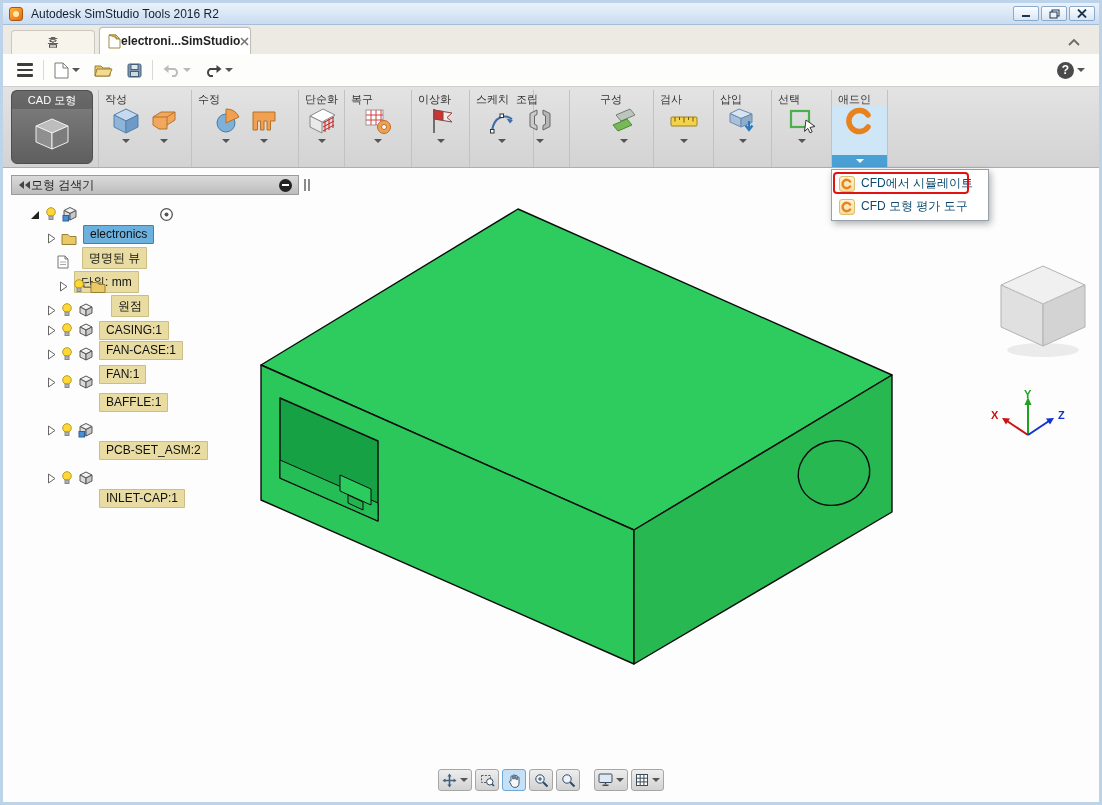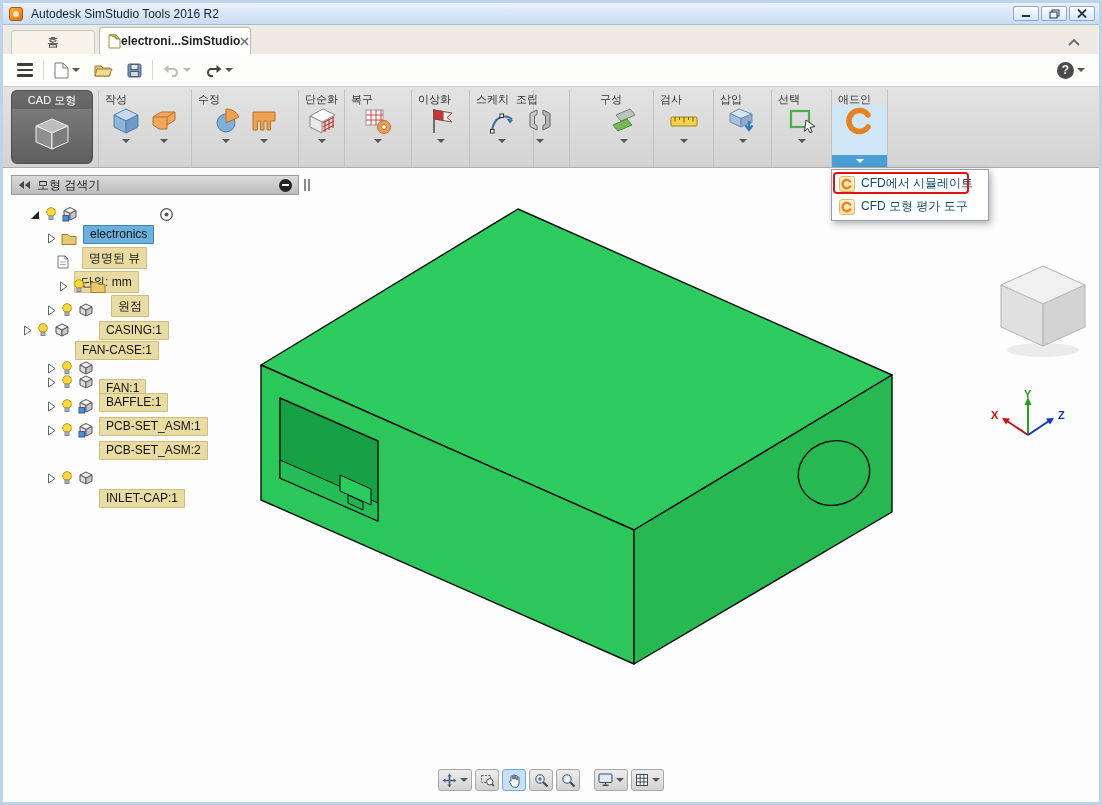--- a/index.html
+++ b/index.html
@@ -50,21 +50,21 @@
   .menu{position:absolute;left:828px;top:166px;width:158px;background:#fff;border:1px solid #97a1ab;box-shadow:2px 3px 7px rgba(0,0,0,.3);padding:2px;z-index:60;}
   .menu-item{height:23px;display:flex;align-items:center;gap:6px;padding:0 5px;font-size:12px;color:#0c4a6e;position:relative;}
   .cicon{width:16px;height:16px;border-radius:3px;background:linear-gradient(#fdf3d2,#f3dfa0);border:1px solid #d8bd72;display:flex;align-items:center;justify-content:center;flex:none;}
   .red-frame{position:absolute;left:1px;top:2px;width:136px;height:22px;border:2px solid #e01212;border-radius:4px;pointer-events:none;z-index:61;}
 
   
   .main{position:absolute;left:0;top:165px;right:0;bottom:0;background:#fdfdfd;}
   .model-svg{position:absolute;left:0;top:0;}
 
   
-  .bheader{position:absolute;left:8px;top:7px;width:288px;height:20px;background:linear-gradient(#dadada,#bdbdbd);border:1px solid #9a9a9a;display:flex;align-items:center;gap:6px;padding:0 6px;font-size:12px;color:#222;}
+  .bheader{position:absolute;left:8px;top:7px;width:288px;height:20px;background:linear-gradient(#dadada,#bdbdbd);border:1px solid #9a9a9a;display:flex;align-items:center;padding:0 6px;font-size:12px;color:#222;}
   .bh-min{margin-left:auto;width:13px;height:13px;border-radius:50%;background:#222;position:relative;border:none;padding:0;}
   .bh-min::after{content:"";position:absolute;left:3px;top:5.5px;width:7px;height:2px;background:#fff;}
   .bgrip{position:absolute;left:300px;top:7px;width:8px;height:20px;display:flex;gap:2px;align-items:center;justify-content:center;}
   .bgrip i{display:block;width:2px;height:12px;background:#8a8a8a;}
   .trow{position:absolute;height:24px;display:flex;align-items:center;gap:5px;}
   .tag{background:#e9dca2;border:1px solid rgba(120,100,40,.25);padding:1.5px 6px;font-size:12px;color:#111;white-space:nowrap;border-radius:1px;margin-top:40px;}
   .tag.sel{background:#6cb0de;border-color:#3d83b5;}
   .icw{display:flex;align-items:center;background:none;border:none;padding:0;}
 
   
@@ -521,21 +521,21 @@
       <span class="icw">
           <svg width="16" height="16">
             <polygon points="8,2 14,5 8,8 2,5" fill="#f2f2f2" stroke="#555"></polygon>
             <polygon points="2,5 8,8 8,14 2,11" fill="#dcdcdc" stroke="#555"></polygon>
             <polygon points="14,5 8,8 8,14 14,11" fill="#c8c8c8" stroke="#555"></polygon>
           </svg>
         </span>
       <span class="tag">CASING:1</span>
     </div>
 
-    <div class="trow" style="top:150px;padding-left:20px">
+    <div class="trow" style="top:150px;padding-left:44px">
       <span class="icw">
           <svg width="9" height="11">
             <polygon points="1.5,1 8,5.5 1.5,10" fill="#fff" stroke="#666"></polygon>
           </svg>
         </span>
       <span class="icw">
           <svg width="12" height="14">
             <circle cx="6" cy="5" r="4.3" fill="#ffd836" stroke="#b89a20"></circle>
             <rect x="4" y="9" width="4" height="3.5" fill="#b0b0b0" stroke="#888"></rect>
           </svg>
@@ -543,21 +543,21 @@
       <span class="icw">
           <svg width="16" height="16">
             <polygon points="8,2 14,5 8,8 2,5" fill="#f2f2f2" stroke="#555"></polygon>
             <polygon points="2,5 8,8 8,14 2,11" fill="#dcdcdc" stroke="#555"></polygon>
             <polygon points="14,5 8,8 8,14 14,11" fill="#c8c8c8" stroke="#555"></polygon>
           </svg>
         </span>
       <span class="tag">FAN-CASE:1</span>
     </div>
 
-    <div class="trow" style="top:188px;padding-left:44px">
+    <div class="trow" style="top:174px;padding-left:44px">
       <span class="icw">
           <svg width="9" height="11">
             <polygon points="1.5,1 8,5.5 1.5,10" fill="#fff" stroke="#666"></polygon>
           </svg>
         </span>
       <span class="icw">
           <svg width="12" height="14">
             <circle cx="6" cy="5" r="4.3" fill="#ffd836" stroke="#b89a20"></circle>
             <rect x="4" y="9" width="4" height="3.5" fill="#b0b0b0" stroke="#888"></rect>
           </svg>
@@ -587,42 +587,20 @@
       <span class="icw">
           <svg width="16" height="16">
             <polygon points="8,2 14,5 8,8 2,5" fill="#f2f2f2" stroke="#555"></polygon>
             <polygon points="2,5 8,8 8,14 2,11" fill="#dcdcdc" stroke="#555"></polygon>
             <polygon points="14,5 8,8 8,14 14,11" fill="#c8c8c8" stroke="#555"></polygon>
           </svg>
         </span>
       <span class="tag">BAFFLE:1</span>
     </div>
 
-    <div class="trow" style="top:226px;padding-left:44px">
-      <span class="icw">
-          <svg width="9" height="11">
-            <polygon points="1.5,1 8,5.5 1.5,10" fill="#fff" stroke="#666"></polygon>
-          </svg>
-        </span>
-      <span class="icw">
-          <svg width="12" height="14">
-            <circle cx="6" cy="5" r="4.3" fill="#ffd836" stroke="#b89a20"></circle>
-            <rect x="4" y="9" width="4" height="3.5" fill="#b0b0b0" stroke="#888"></rect>
-          </svg>
-        </span>
-      <span class="icw">
-          <svg width="16" height="16">
-            <polygon points="8,1.5 14,4.5 8,7.5 2,4.5" fill="#f2f2f2" stroke="#555"></polygon>
-            <polygon points="2,4.5 8,7.5 8,14 2,11" fill="#dcdcdc" stroke="#555"></polygon>
-            <polygon points="14,4.5 8,7.5 8,14 14,11" fill="#c8c8c8" stroke="#555"></polygon>
-            <rect x="1" y="9.5" width="5.5" height="5.5" fill="#4a90d0" stroke="#2a60a0"></rect>
-          </svg>
-        </span>
-      <span class="tag">PCB-SET_ASM:1</span>
-    </div>
 
     <div class="trow" style="top:250px;padding-left:44px">
       <span class="icw">
           <svg width="9" height="11">
             <polygon points="1.5,1 8,5.5 1.5,10" fill="#fff" stroke="#666"></polygon>
           </svg>
         </span>
       <span class="icw">
           <svg width="12" height="14">
             <circle cx="6" cy="5" r="4.3" fill="#ffd836" stroke="#b89a20"></circle>

